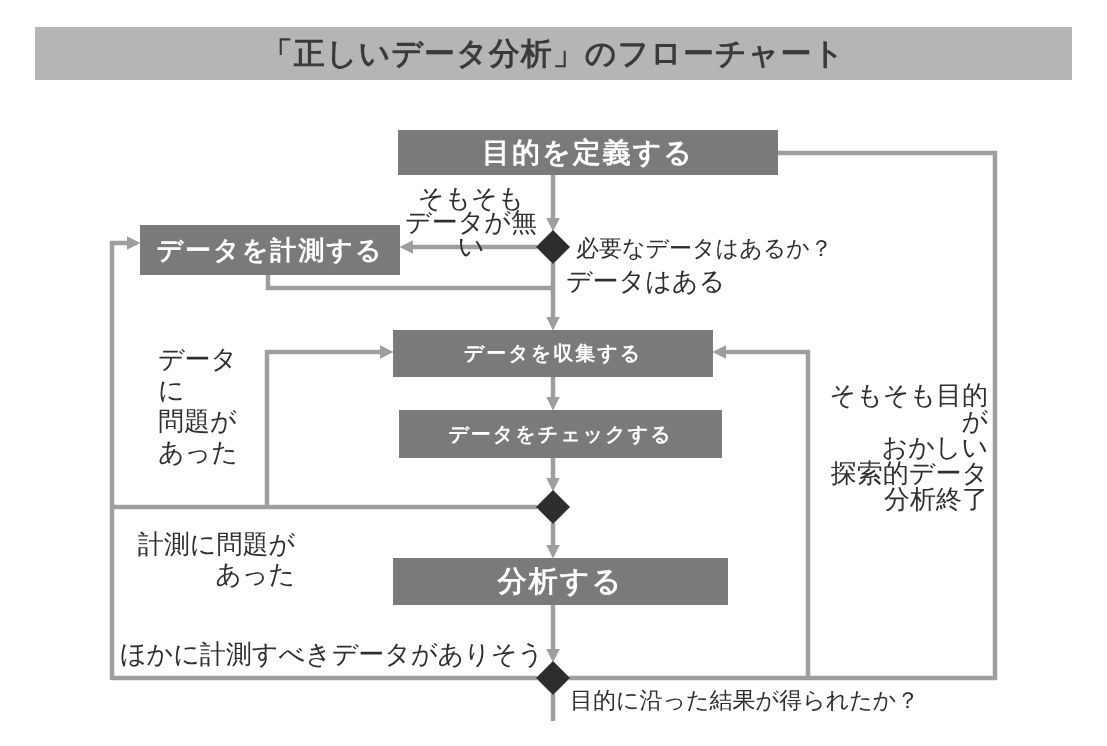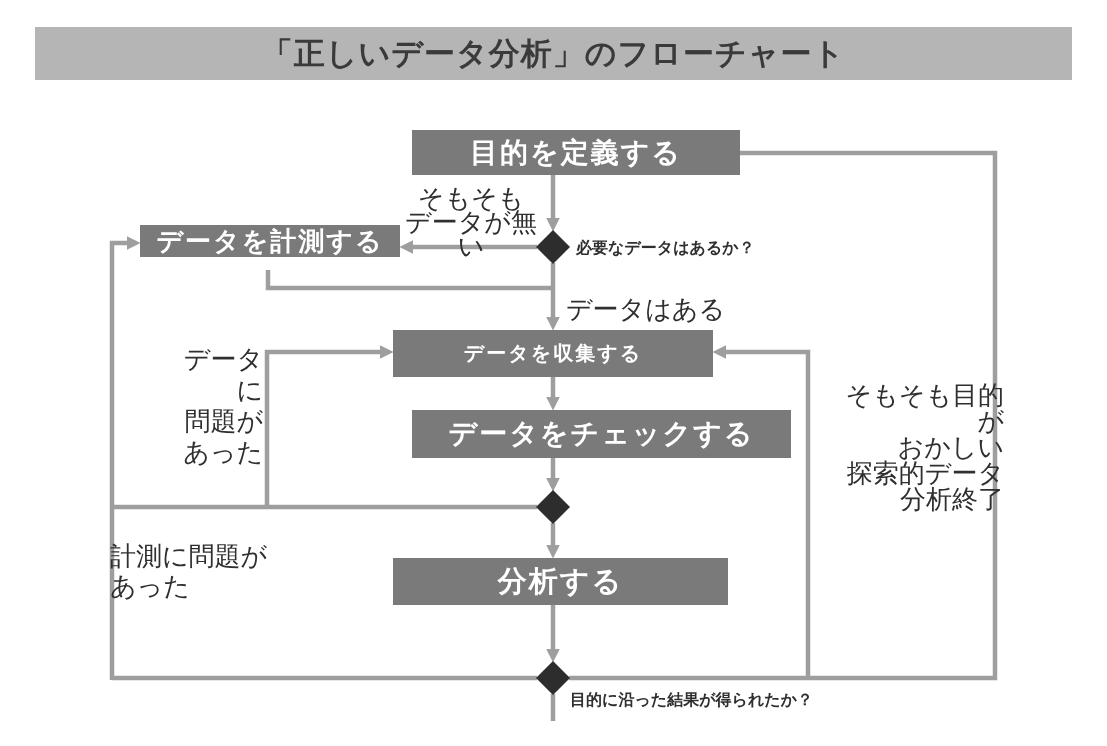--- a/index.html
+++ b/index.html
@@ -10,36 +10,36 @@
   body{font-family:"Liberation Sans","DejaVu Sans",sans-serif;background:#fff;}
   .page{position:relative;width:1107px;height:746px;background:var(--page-bg);overflow:hidden;}
   .banner{position:absolute;left:35px;top:27px;width:1037px;height:53px;background:var(--banner-bg);
           display:flex;align-items:center;justify-content:center;}
   .banner h1{margin:0;font-size:31px;font-weight:bold;color:var(--banner-text);letter-spacing:1px;}
   svg.flow{position:absolute;left:0;top:0;width:1107px;height:746px;}
   svg.flow path{fill:none;stroke:var(--line);stroke-width:4.5;}
   svg.flow polygon{fill:var(--diamond);stroke:none;}
   .box{position:absolute;background:var(--box-bg);color:var(--box-text);font-weight:bold;
        display:flex;align-items:center;justify-content:center;font-size:27px;letter-spacing:2px;}
-  .n-define {left:412px;top:130px;width:328px;height:45px;font-size:28px;}
-  .n-measure{left:140px;top:225px;width:260px;height:32px;font-size:26px;}
+  .n-define {left:398px;top:130px;width:380px;height:45px;font-size:28px;}
+  .n-measure{left:140px;top:225px;width:260px;height:50px;font-size:26px;}
   .n-collect{left:393px;top:330px;width:320px;height:47px;font-size:20px;}
-  .n-check  {left:412px;top:410px;width:379px;height:48px;font-size:28px;}
+  .n-check  {left:399px;top:410px;width:323px;height:48px;font-size:20px;}
   .n-analyze{left:393px;top:558px;width:335px;height:47px;font-size:29px;}
   .lbl{position:absolute;color:var(--label-text);font-size:26px;white-space:pre-line;line-height:26px;}
-  .lbl.bold{font-weight:bold;font-size:16px;white-space:nowrap;}
+  .lbl.bold{font-weight:normal;font-size:23px;white-space:nowrap;}
   .l-no-data        {left:395px;top:186px;width:152px;text-align:center;line-height:24px;}
   .l-has-data       {left:576px;top:235px;}
-  .l-data-exists    {left:566px;top:296px;white-space:nowrap;}
-  .l-data-problem   {left:158px;top:344px;width:105px;text-align:right;line-height:31px;}
-  .l-measure-problem{left:110px;top:541px;width:185px;text-align:left;line-height:30px;}
+  .l-data-exists    {left:566px;top:268px;white-space:nowrap;}
+  .l-data-problem   {left:158px;top:344px;width:105px;text-align:left;line-height:31px;}
+  .l-measure-problem{left:110px;top:530px;width:185px;text-align:right;line-height:30px;font-family:Liberation Serif, serif;}
   .l-is-accurate    {left:578px;top:494px;}
   .l-more-measure   {left:120px;top:641px;white-space:nowrap;}
   .l-more-aggregate {left:598px;top:614px;width:200px;text-align:center;line-height:27px;}
-  .l-wrong-purpose  {left:810px;top:382px;width:178px;text-align:right;line-height:26px;margin-left:16px;}
+  .l-wrong-purpose  {left:810px;top:382px;width:178px;text-align:right;line-height:26px;}
   .l-met-purpose    {left:570px;top:687px;}
 </style>
 </head>
 <body>
 
 <div class="page">
 
   <header class="banner">
     <h1>「正しいデータ分析」のフローチャート</h1>
   </header>
@@ -82,18 +82,19 @@
   <div class="lbl bold l-met-purpose">目的に沿った結果が得られたか？</div>
 
   <div class="lbl l-no-data">そもそも
 データが無い</div>
   <div class="lbl l-data-exists">データはある</div>
   <div class="lbl l-data-problem">データに
 問題が
 あった</div>
   <div class="lbl l-measure-problem">計測に問題が
 あった</div>
+  <div class="lbl l-more-measure">ほかに計測すべきデータがありそう</div>
   <div class="lbl l-wrong-purpose">そもそも目的が
 おかしい
 探索的データ
 分析終了</div>
 
 </div>
 
 </body></html>

